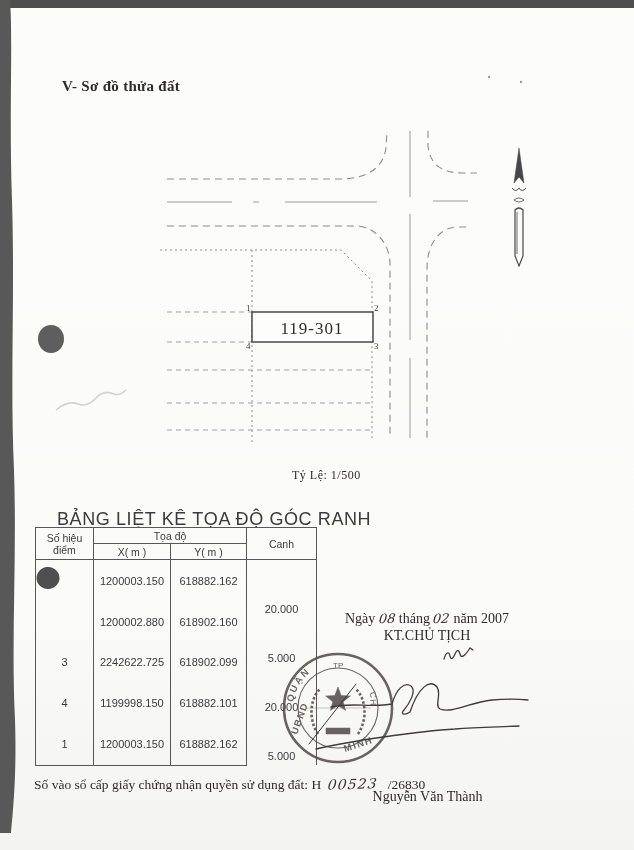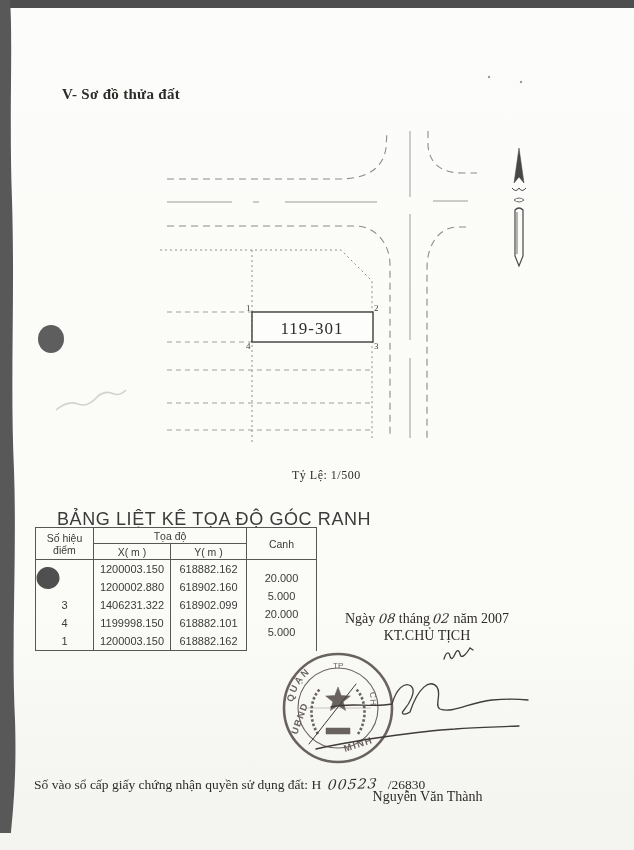--- a/index.html
+++ b/index.html
@@ -2,40 +2,40 @@
 <html><head>
 <meta charset="utf-8">
 <style>
   html,body{margin:0;padding:0;background:#222;}
   .scan{
     position:relative;width:634px;height:850px;overflow:hidden;
     background:linear-gradient(180deg,#fcfcfa 0%,#fbfbf8 70%,#f3f3f0 100%);
     font-family:"Liberation Serif","DejaVu Serif",serif;color:#2e2c2a;
   }
   .abs{position:absolute;}
-  .doc-title{left:62px;top:78px;font-size:15px;font-weight:bold;letter-spacing:.3px;margin-top:8px;}
+  .doc-title{left:62px;top:78px;font-size:15px;font-weight:bold;letter-spacing:.3px;}
   .scale{left:292px;top:468px;font-size:12px;letter-spacing:.5px;}
   .tbl-title{left:57px;top:509px;font-size:18px;font-family:"Liberation Sans","DejaVu Sans",sans-serif;
              color:#3b3b3b;letter-spacing:.6px;}
   
   table.coords{position:absolute;left:35px;top:527px;border-collapse:collapse;
     font-family:"Liberation Sans","DejaVu Sans",sans-serif;font-size:11px;color:#3a3a3a;}
   table.coords td{border:1px solid #575757;text-align:center;padding:0;}
   td.c-point{width:57px;margin-top:13px;}
   td.c-x{width:76px;}
   td.c-y{width:75px;}
   td.c-edge{width:69px;}
   tr.hrow td{height:15px;font-size:10.5px;line-height:12px;}
   td.hdr-point{font-size:10.5px;line-height:13px;}
   tbody td{border-top:none!important;border-bottom:none!important;height:18px;}
   tbody tr:last-child td{border-bottom:1px solid #575757!important;}
   tbody tr:first-child td{border-top:1px solid #575757!important;}
   .edge-cell{vertical-align:top;}
   .edge-vals{padding-top:9px;}
-  .edge-vals div{height:18px;line-height:18px;}
+  .edge-vals div{height:18px;line-height:18px;margin-top:31px;}
   
   .sig-block{left:318px;top:611px;width:218px;text-align:center;font-size:14px;line-height:16px;}
   .sig-block .line{margin:0 0 1px 0;white-space:nowrap;}
   .hand{font-style:italic;font-family:"DejaVu Serif",serif;display:inline-block;
         transform:skewX(-8deg) rotate(-2deg);font-size:13px;color:#33302e;}
   .signer{left:330px;top:789px;width:195px;text-align:center;font-size:14px;}
   .registry{left:34px;top:776px;font-size:13.5px;white-space:nowrap;}
   .registry .hand{font-size:14px;letter-spacing:1px;}
   svg.overlay{position:absolute;left:0;top:0;pointer-events:none;}
 </style>
@@ -74,21 +74,21 @@
           </div>
         </td>
       </tr>
       <tr>
         <td class="c-point"></td>
         <td class="c-x">1200002.880</td>
         <td class="c-y">618902.160</td>
       </tr>
       <tr>
         <td class="c-point">3</td>
-        <td class="c-x">1406231.322</td>
+        <td class="c-x">2242622.725</td>
         <td class="c-y">618902.099</td>
       </tr>
       <tr>
         <td class="c-point">4</td>
         <td class="c-x">1199998.150</td>
         <td class="c-y">618882.101</td>
       </tr>
       <tr>
         <td class="c-point">1</td>
         <td class="c-x">1200003.150</td>

